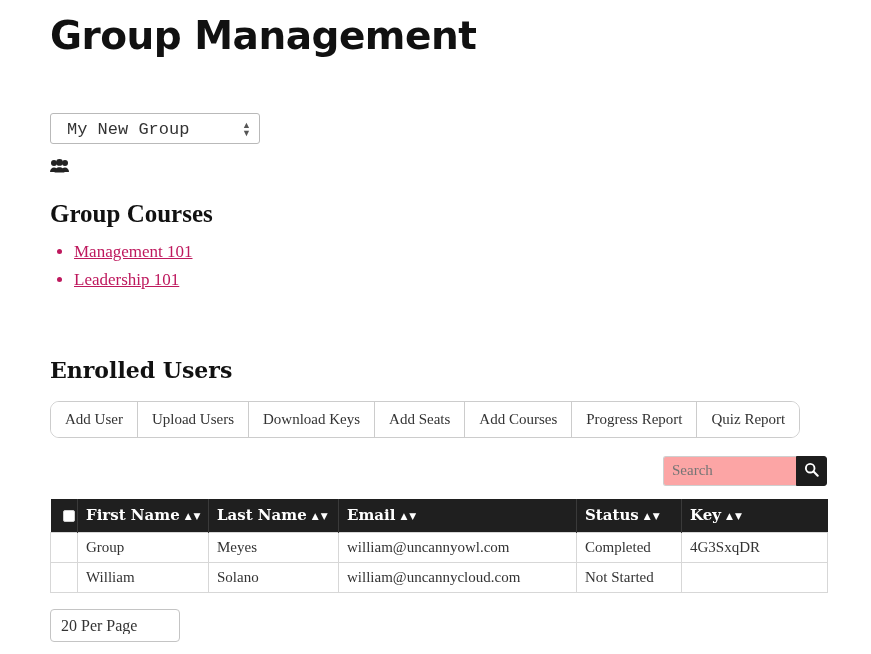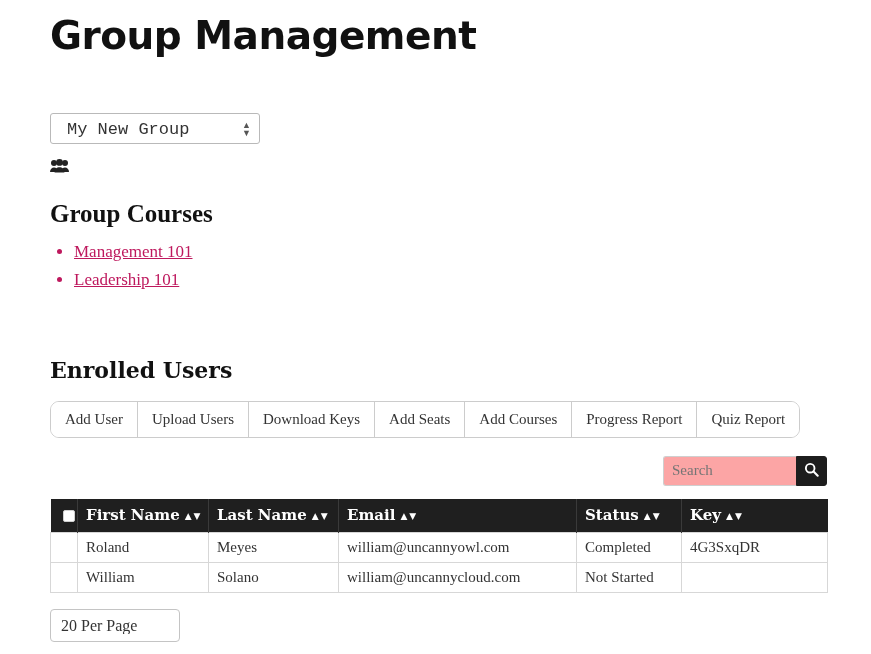--- a/index.html
+++ b/index.html
@@ -327,21 +327,21 @@
           <span>Status</span><span class="sort-arrows">▲▼</span>
         </th>
         <th>
           <span>Key</span><span class="sort-arrows">▲▼</span>
         </th>
       </tr>
     </thead>
     <tbody>
       <tr>
         <td></td>
-        <td>Roland</td>
+        <td>Group</td>
         <td>Meyes</td>
         <td>william@uncannyowl.com</td>
         <td>Completed</td>
         <td>4G3SxqDR</td>
       </tr>
       <tr>
         <td></td>
         <td>William</td>
         <td>Solano</td>
         <td>william@uncannycloud.com</td>

